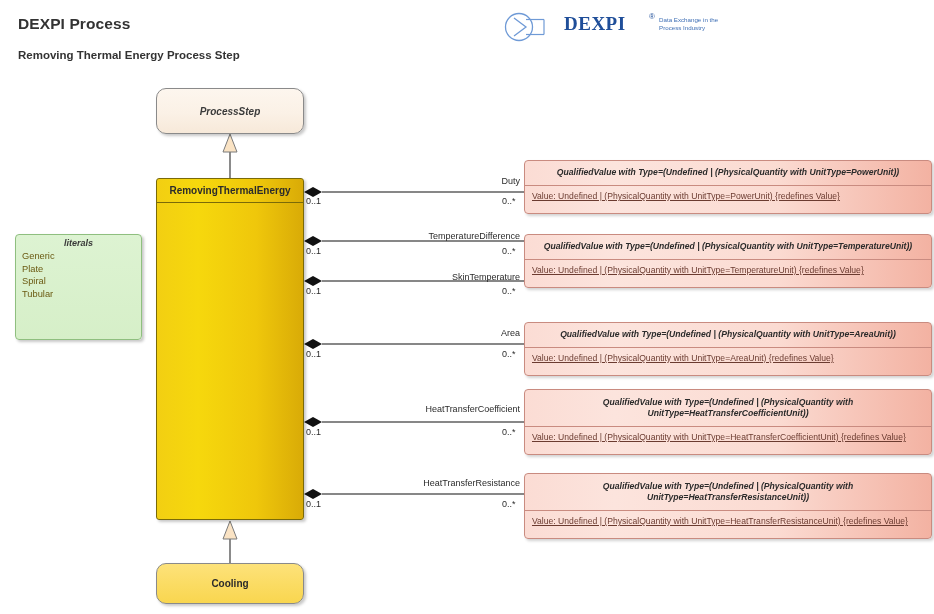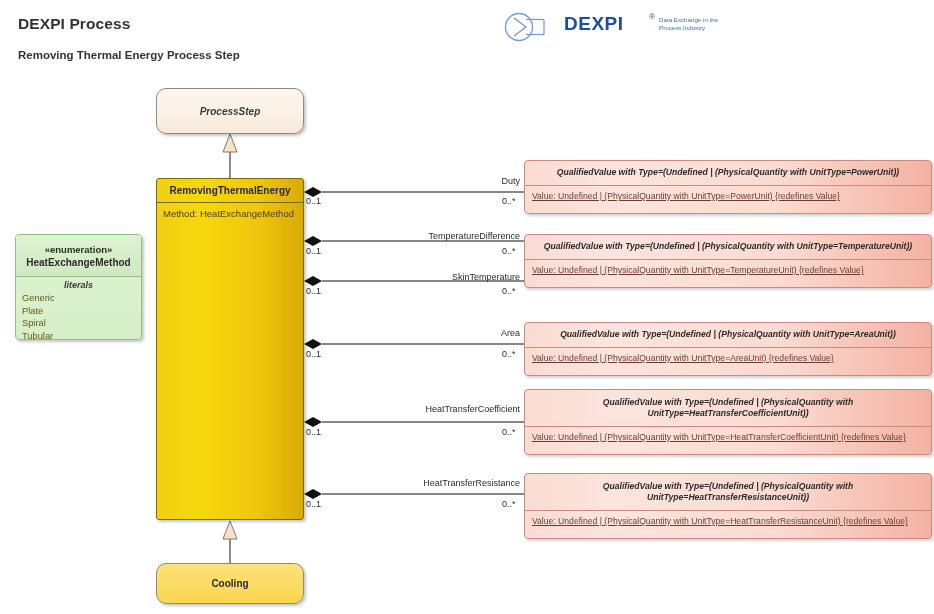--- a/index.html
+++ b/index.html
@@ -24,20 +24,21 @@
     font-size:11.5px;font-weight:bold;color:#333;
   }
 
   
   .logo{position:absolute;left:500px;top:10px;width:160px;height:34px;}
   .logo .mark{position:absolute;left:0;top:2px;}
   .logo .word{
     position:absolute;left:60px;top:3px;
     font-size:19px;font-weight:bold;color:#1f4e99;
     letter-spacing:.5px;
+    font-family:Liberation Serif, serif;
   }
   .logo .reg{
     position:absolute;left:145px;top:2px;
     font-size:8px;color:#1f4e99;
   }
   .logo .tag{
     position:absolute;left:155px;top:6px;
     width:78px;
     font-size:6.2px;line-height:7.6px;color:#3f6fb5;
   }
@@ -200,32 +201,27 @@
     <line x1="318" y1="494" x2="520" y2="494" stroke="#111" stroke-width="1.1"></line>
     <polygon points="300,494 309,489 318,494 309,499" fill="#111"></polygon>
   </svg>
 
   <div class="uml" id="process-step">
     <div class="hdr">ProcessStep</div>
   </div>
 
   <div class="uml" id="rte">
     <div class="hdr">RemovingThermalEnergy</div>
-    <div class="body">Method: HeatExchangeMethod</div>
   </div>
 
   <div class="uml" id="cooling">
     <div class="hdr">Cooling</div>
   </div>
 
   <div class="uml" id="enum-hem">
-    <div class="hdr">
-      <span class="stereo">«enumeration»</span>
-      <span class="ename">HeatExchangeMethod</span>
-    </div>
     <div class="lit-head">literals</div>
     <div class="lit">Generic</div>
     <div class="lit">Plate</div>
     <div class="lit">Spiral</div>
     <div class="lit">Tubular</div>
   </div>
 
   <div class="qv" style="left:520px;top:160px;width:408px;height:54px;">
     <div class="qv-title" style="height:25px;">QualifiedValue with Type=(Undefined | (PhysicalQuantity with UnitType=PowerUnit))</div>
     <div class="qv-body">Value: Undefined | (PhysicalQuantity with UnitType=PowerUnit) {redefines Value}</div>

